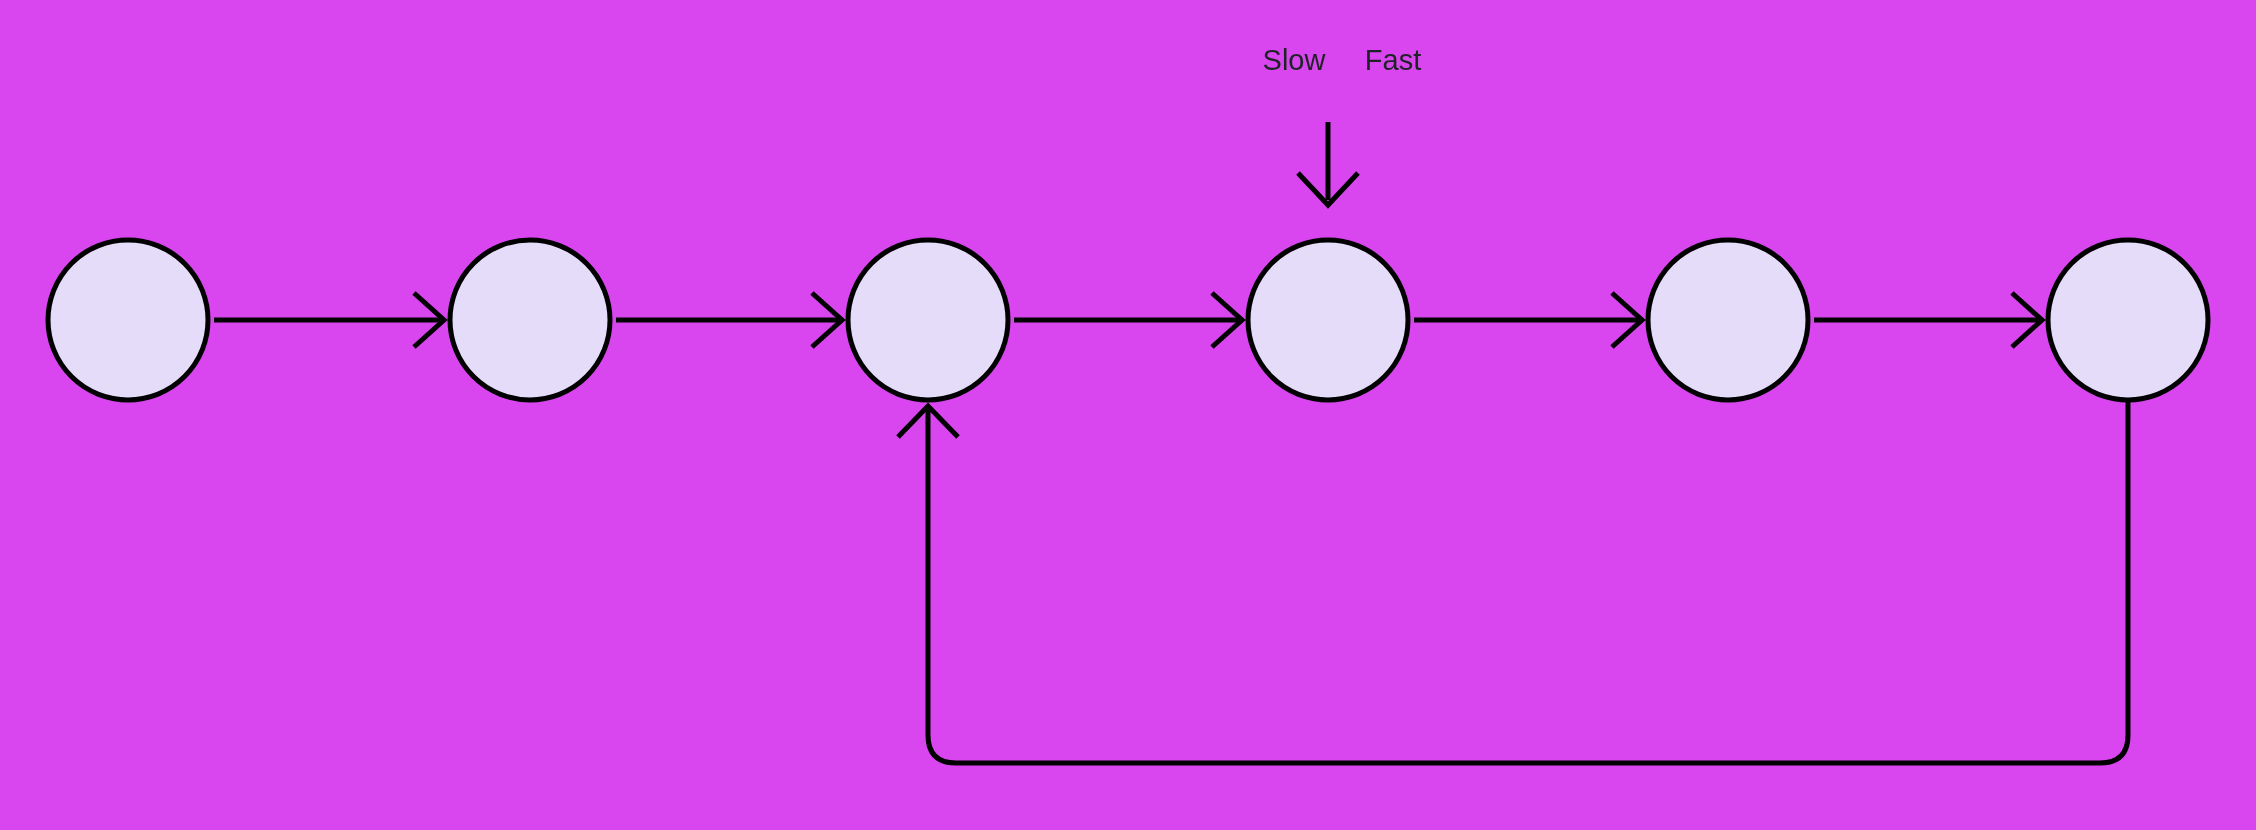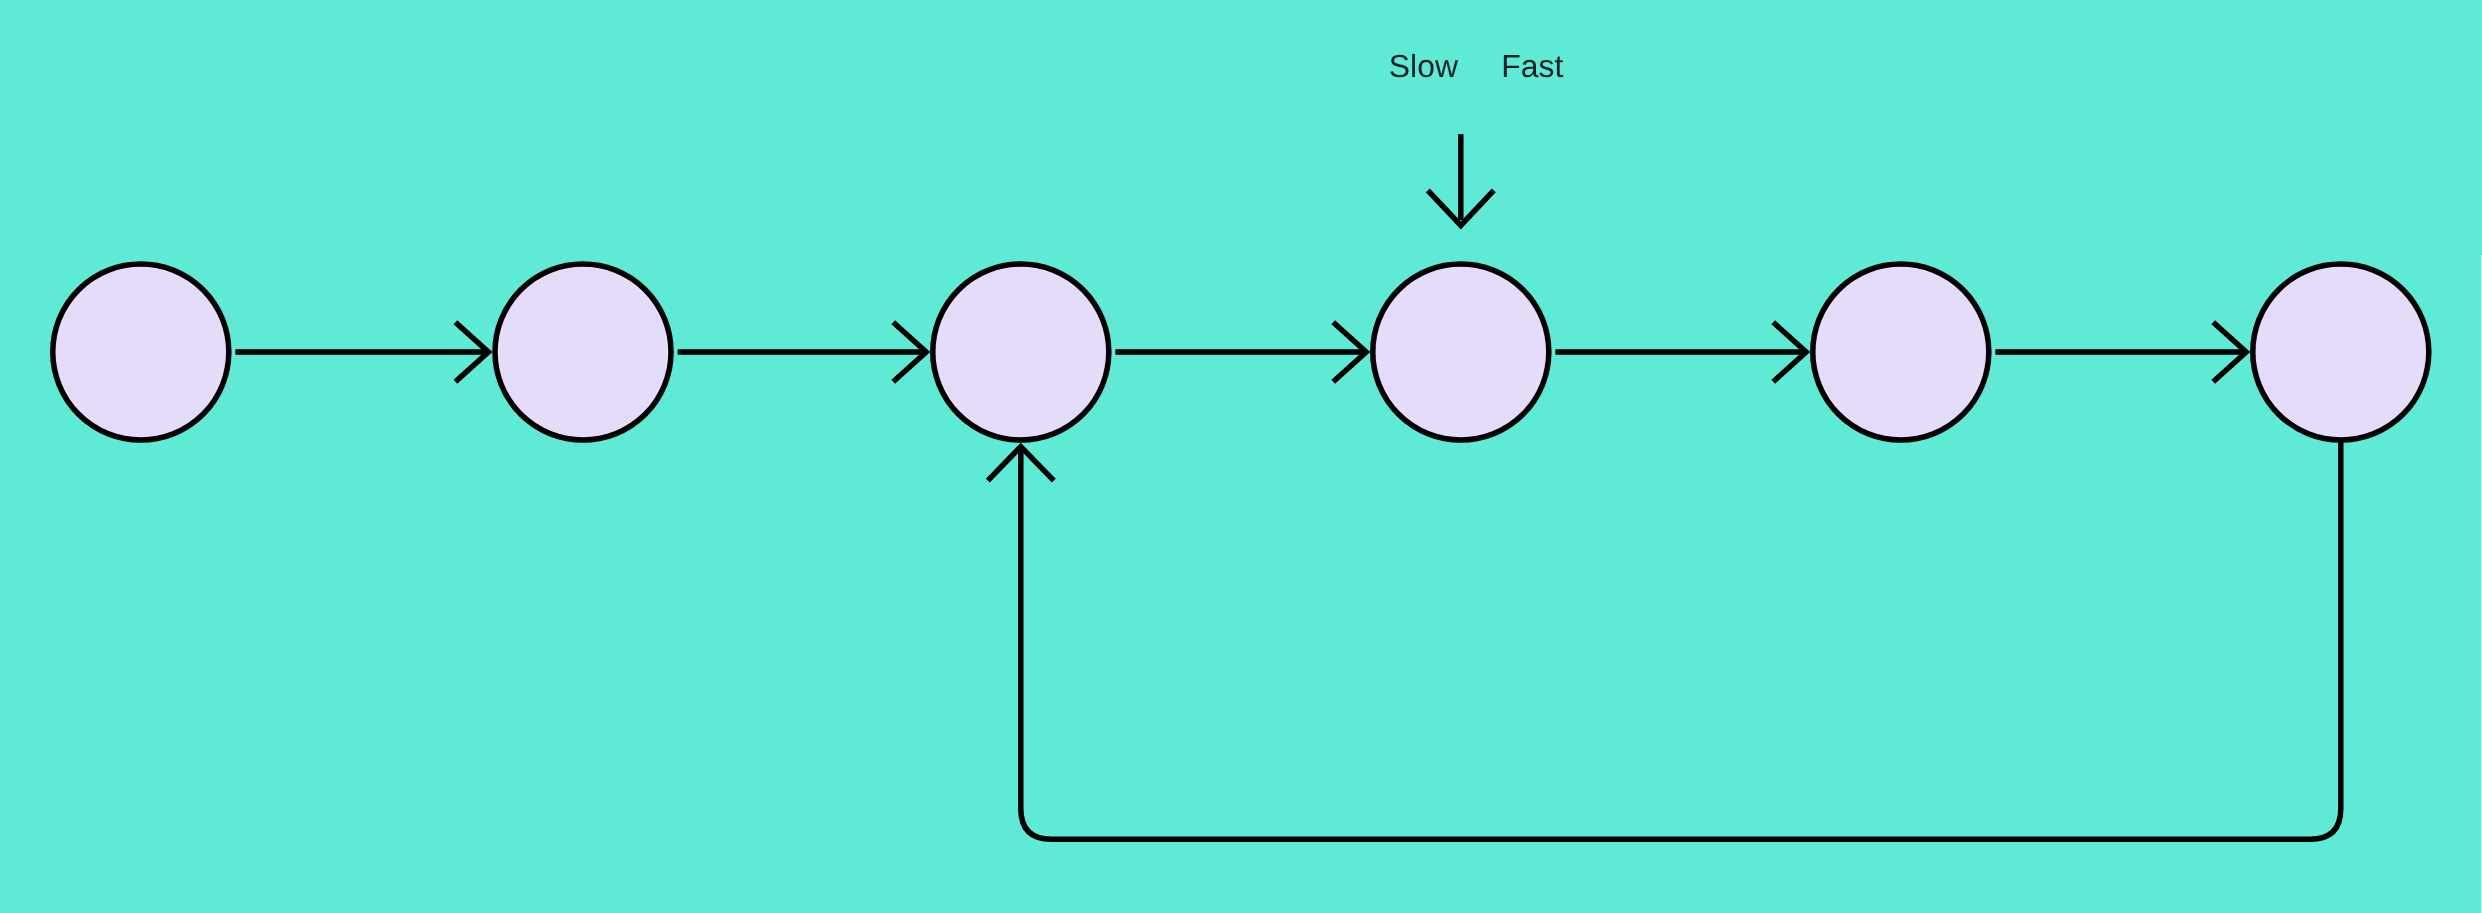--- a/index.html
+++ b/index.html
@@ -51,21 +51,21 @@
     font-family: "Liberation Sans", sans-serif;
     font-size: 29px;
     fill: #1f2328;
     dominant-baseline: alphabetic;
     text-anchor: middle;
   }
 </style>
 </head>
 <body>
 
-<div id="canvas-wrap" style="width: 2256px; height: 830px; background: #5eead4;">
+<div id="canvas-wrap" style="width: 2256px; height: 830px; background: #d946ef;">
   <svg id="diagram" viewBox="0 0 2256 830" xmlns="http://www.w3.org/2000/svg">
 
     <text class="pointer-label" x="1294" y="70" fill="#1f2328" font-size="29">Slow</text>
 
     <text class="pointer-label" x="1393" y="70" fill="#1f2328" font-size="29">Fast</text>
 
     <g>
       <line class="edge-line" x1="1328" y1="122" x2="1328" y2="200" stroke="#000000" stroke-width="5"></line>
       <polyline class="arrow-head" points="1298,173 1328,205 1358,173" stroke="#000000" stroke-width="5"></polyline>
     </g>

